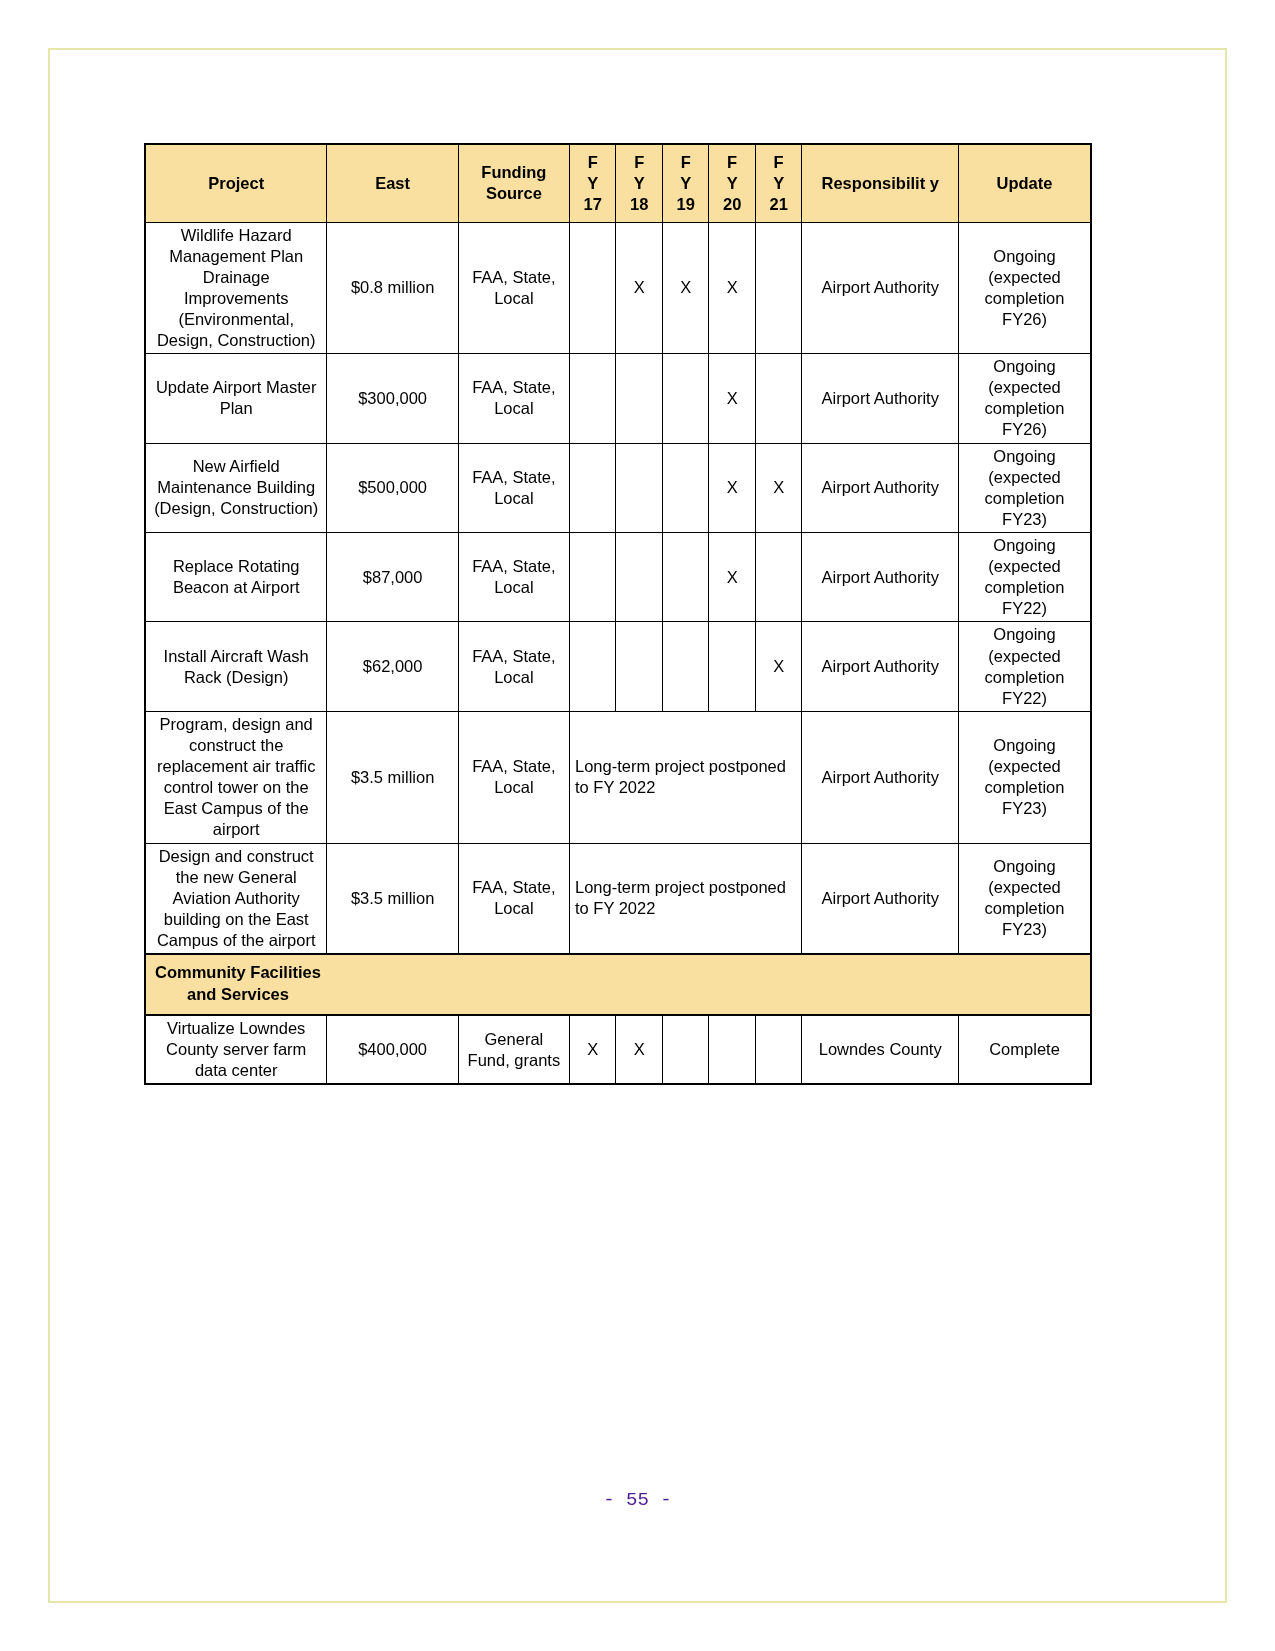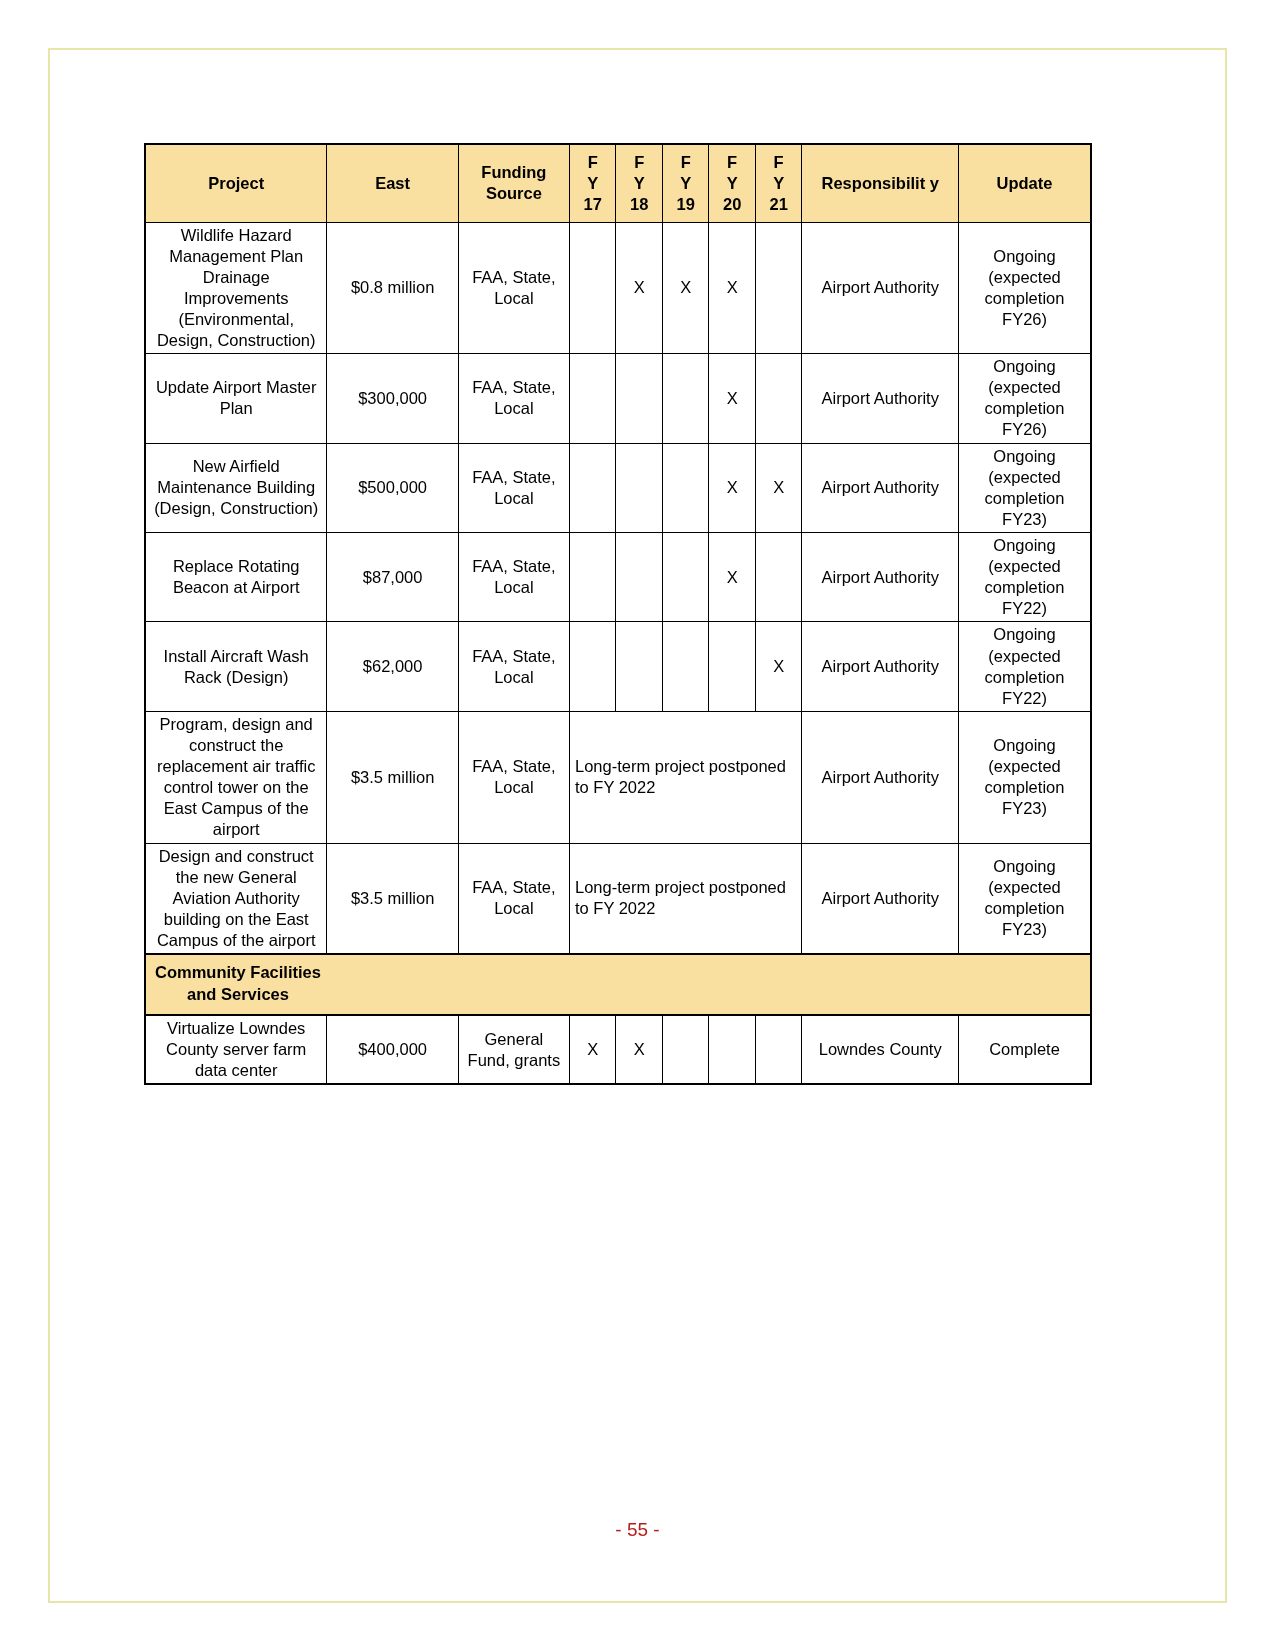--- a/index.html
+++ b/index.html
@@ -93,26 +93,26 @@
     line-height: 1.3;
     border-top: 2px solid #000;
     border-bottom: 2px solid #000;
   }
   .section-head-inner {
     width: 170px;
   }
   .footer {
     position: absolute;
     left: 0;
-    top: 1469px;
+    top: 1439px;
     width: 100%;
     text-align: center;
     font-size: 19px;
-    color: #b91c1c;
-    font-family: Liberation Sans, sans-serif;
+    color: #4c1d95;
+    font-family: Liberation Mono, monospace;
   }
 </style>
 </head>
 <body>
 
 <div class="page-frame">
   <div class="page-inner">
 
     <table class="cip">
       <colgroup>

